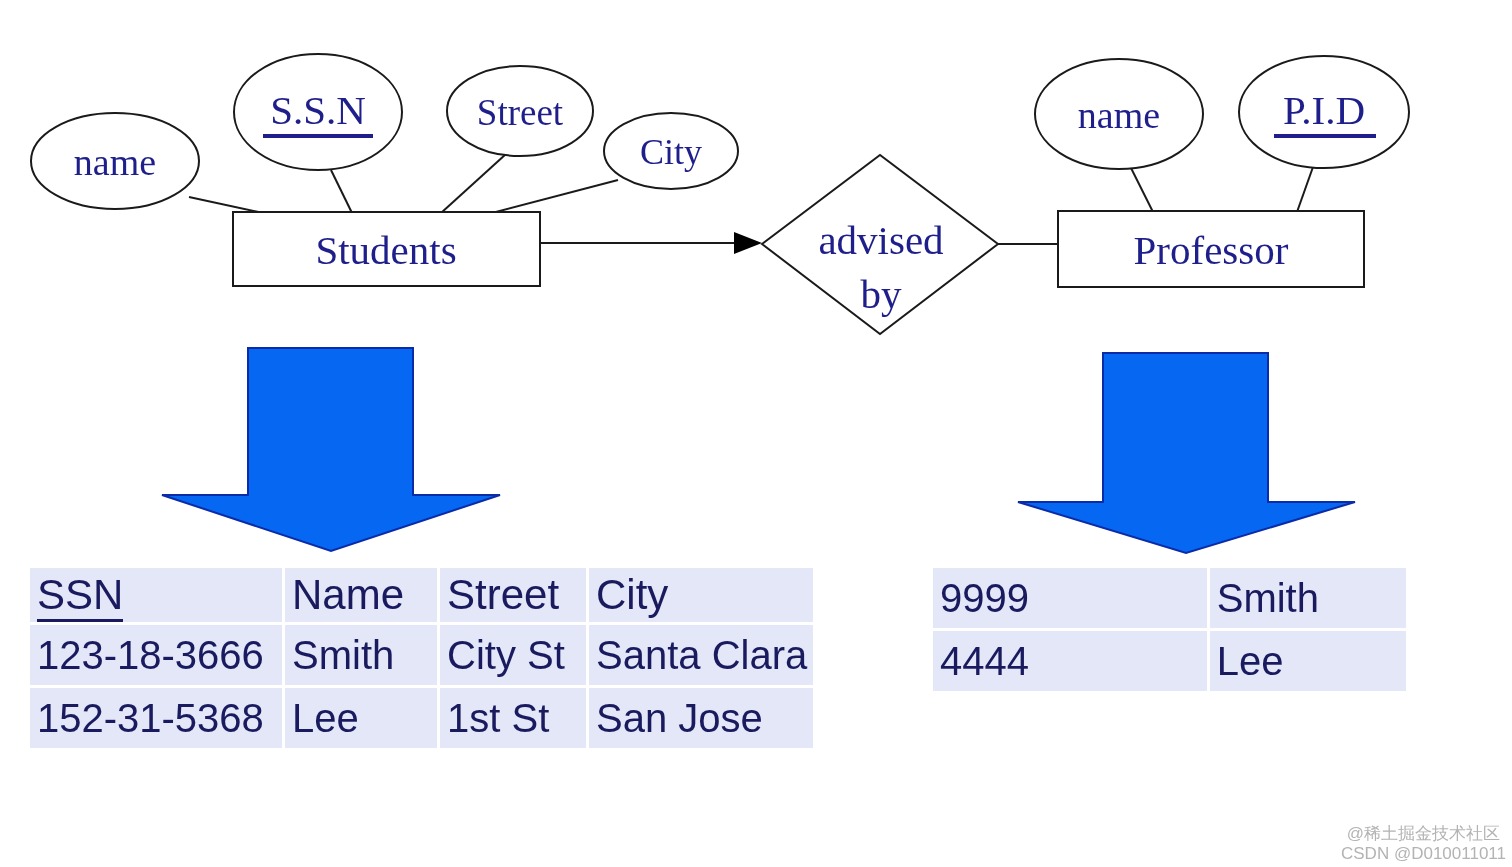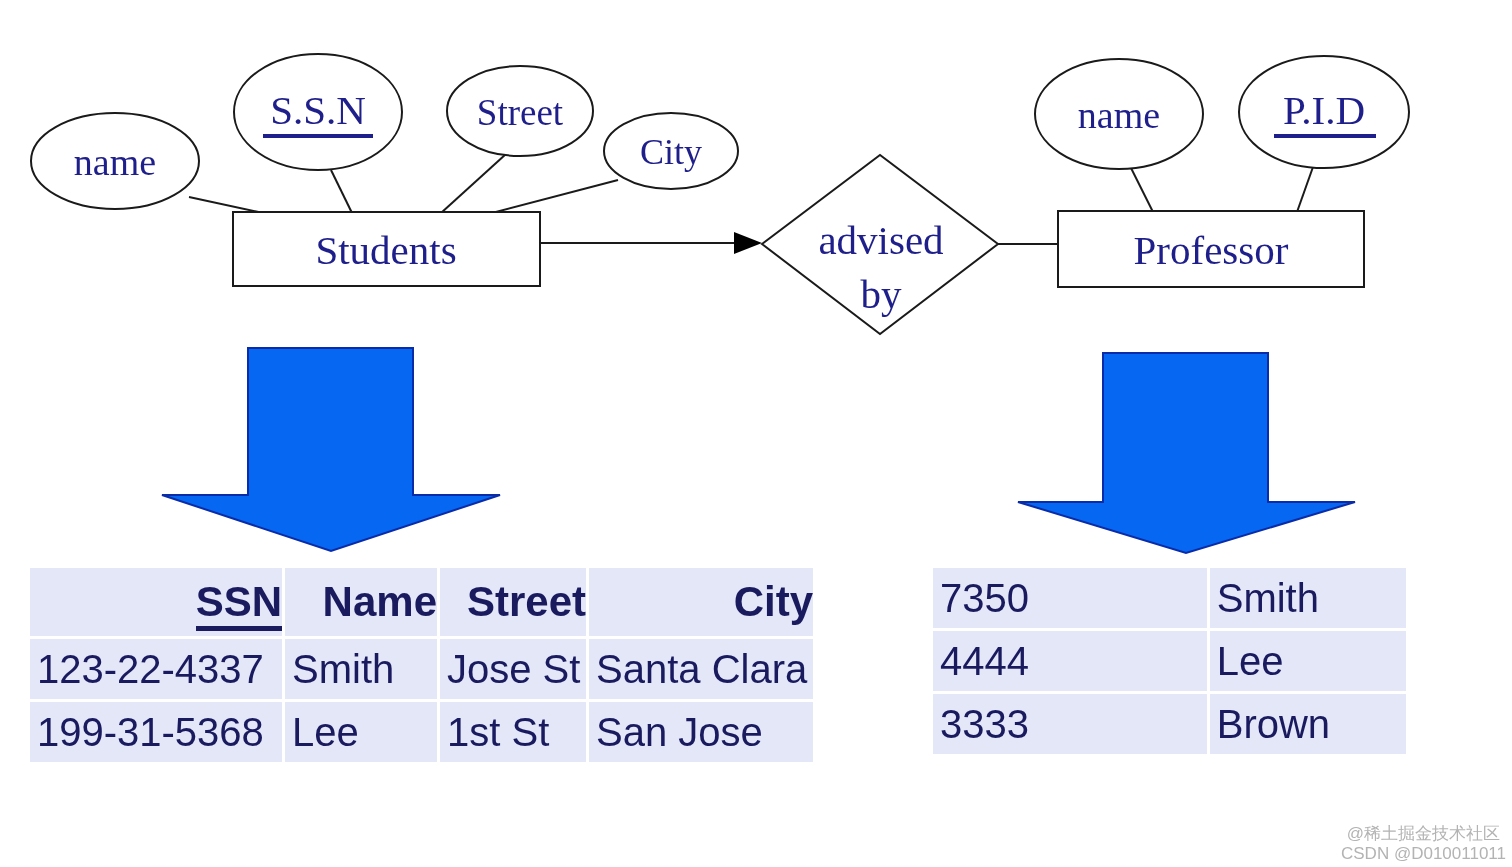--- a/index.html
+++ b/index.html
@@ -31,24 +31,23 @@
   .rel-table td {
     background: #e3e7f8;
     color: #1a1a5f;
     font-size: 40px;
     padding: 0 0 0 7px;
     vertical-align: middle;
     overflow: hidden;
     white-space: nowrap;
   }
   .rel-table td.hdr {
-    font-weight: bold;
+    font-weight: normal;
     font-size: 42px;
-    height: 68px;
-    text-align: right;
+    height: 54px;
   }
   .rel-table td.cell { height: 60px; }
   .key-underline {
     border-bottom: 5px solid #1a1a5f;
     padding-bottom: 1px;
   }
   .students-table { left: 27px; top: 565px; width: 789px; }
   .professor-table { left: 930px; top: 565px; width: 479px; }
 
   .watermark {
@@ -117,51 +116,47 @@
         <col style="width:224px">
       </colgroup>
     <tbody>
       <tr>
         <td class="hdr"><span class="key-underline">SSN</span></td>
         <td class="hdr">Name</td>
         <td class="hdr">Street</td>
         <td class="hdr">City</td>
       </tr>
       <tr>
-        <td class="cell">123-22-4337</td>
+        <td class="cell">123-18-3666</td>
         <td class="cell">Smith</td>
-        <td class="cell">Jose St</td>
+        <td class="cell">City St</td>
         <td class="cell">Santa Clara</td>
       </tr>
       <tr>
-        <td class="cell">199-31-5368</td>
+        <td class="cell">152-31-5368</td>
         <td class="cell">Lee</td>
         <td class="cell">1st St</td>
         <td class="cell">San Jose</td>
       </tr>
     </tbody>
   </table>
 
   <table class="rel-table professor-table">
     <colgroup>
         <col style="width:272px">
         <col style="width:195px">
       </colgroup>
     <tbody>
       <tr>
-        <td class="cell">7350</td>
+        <td class="cell">9999</td>
         <td class="cell">Smith</td>
       </tr>
       <tr>
         <td class="cell">4444</td>
         <td class="cell">Lee</td>
-      </tr>
-      <tr>
-        <td class="cell">3333</td>
-        <td class="cell">Brown</td>
       </tr>
     </tbody>
   </table>
 
   <div class="watermark">
     <div>@稀土掘金技术社区</div>
     <div>CSDN @D010011011</div>
   </div>
 
 </div>

